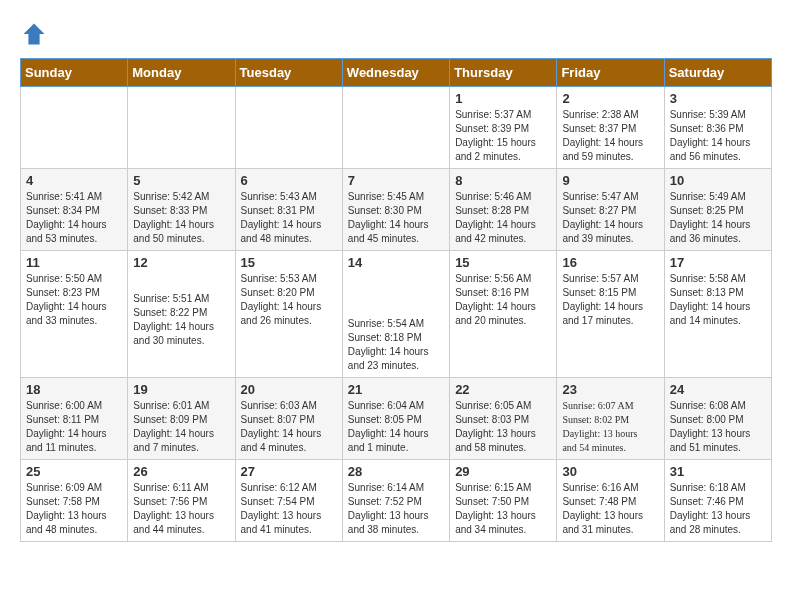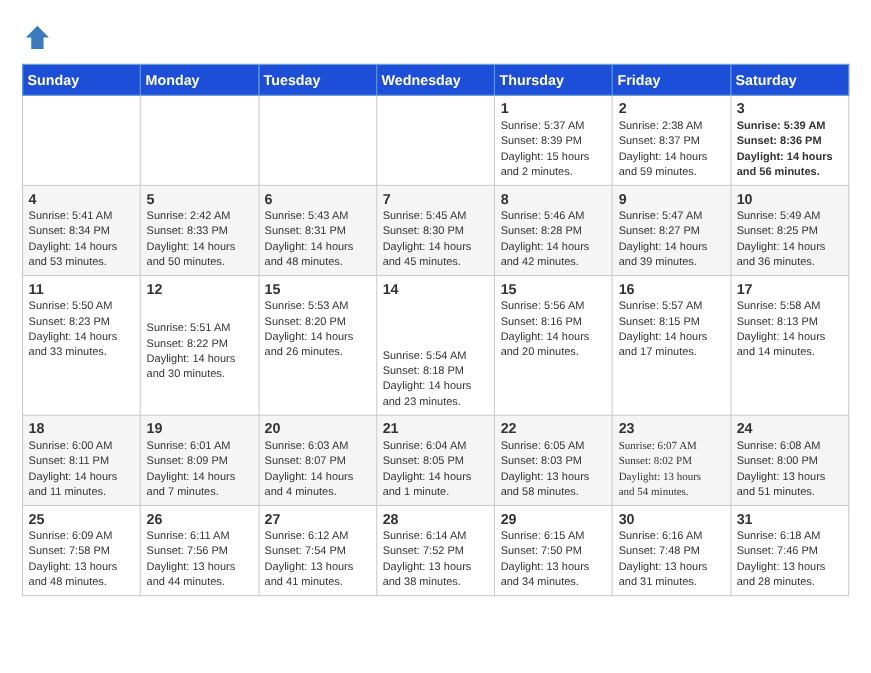--- a/index.html
+++ b/index.html
@@ -45,21 +45,21 @@
     .location {
       font-size: 16px;
       color: #555;
     }
     table {
       width: 100%;
       border-collapse: collapse;
       table-layout: fixed;
     }
     thead tr th {
-      background-color: #1d4ed8;
+      background-color: #a16207;
       color: white;
       font-size: 13px;
       padding: 6px 4px;
       text-align: left;
       font-weight: bold;
       border: 1px solid #5a9ad5;
     }
     tbody tr td {
       border: 1px solid #ccc;
       vertical-align: top;
@@ -134,37 +134,37 @@
         </td>
         <td>
           <span class="day-number">2</span>
           <div class="day-info" style="white-space: pre-line;">Sunrise: 2:38 AM
 Sunset: 8:37 PM
 Daylight: 14 hours
 and 59 minutes.</div>
         </td>
         <td>
           <span class="day-number">3</span>
-          <div class="day-info" style="white-space: pre-line; font-weight: bold;">Sunrise: 5:39 AM
+          <div class="day-info" style="white-space: pre-line;">Sunrise: 5:39 AM
 Sunset: 8:36 PM
 Daylight: 14 hours
 and 56 minutes.</div>
         </td>
       </tr>
       <tr>
         <td>
           <span class="day-number">4</span>
           <div class="day-info" style="white-space: pre-line;">Sunrise: 5:41 AM
 Sunset: 8:34 PM
 Daylight: 14 hours
 and 53 minutes.</div>
         </td>
         <td>
           <span class="day-number">5</span>
-          <div class="day-info" style="white-space: pre-line;">Sunrise: 2:42 AM
+          <div class="day-info" style="white-space: pre-line;">Sunrise: 5:42 AM
 Sunset: 8:33 PM
 Daylight: 14 hours
 and 50 minutes.</div>
         </td>
         <td>
           <span class="day-number">6</span>
           <div class="day-info" style="white-space: pre-line;">Sunrise: 5:43 AM
 Sunset: 8:31 PM
 Daylight: 14 hours
 and 48 minutes.</div>

